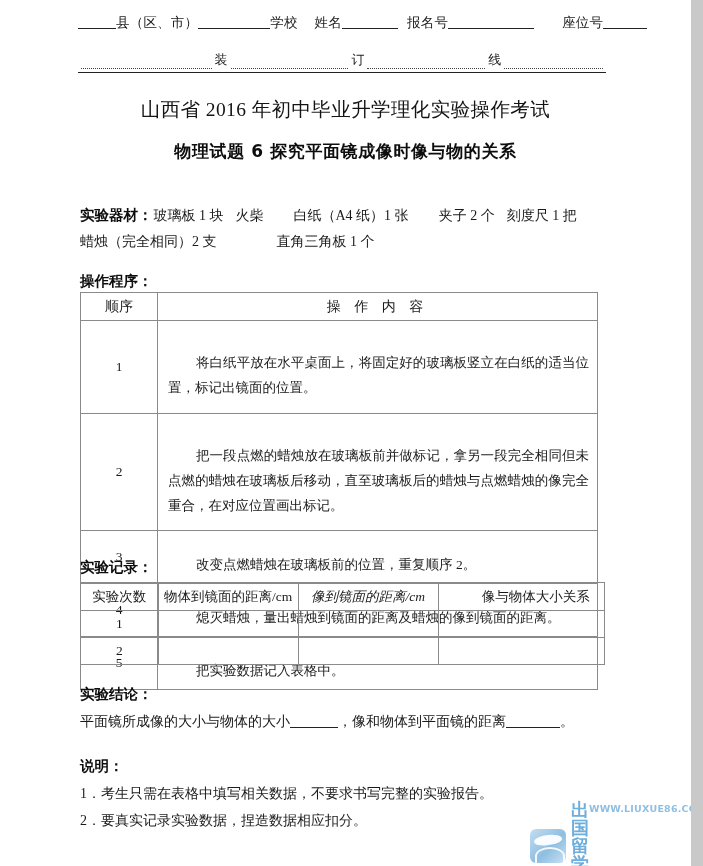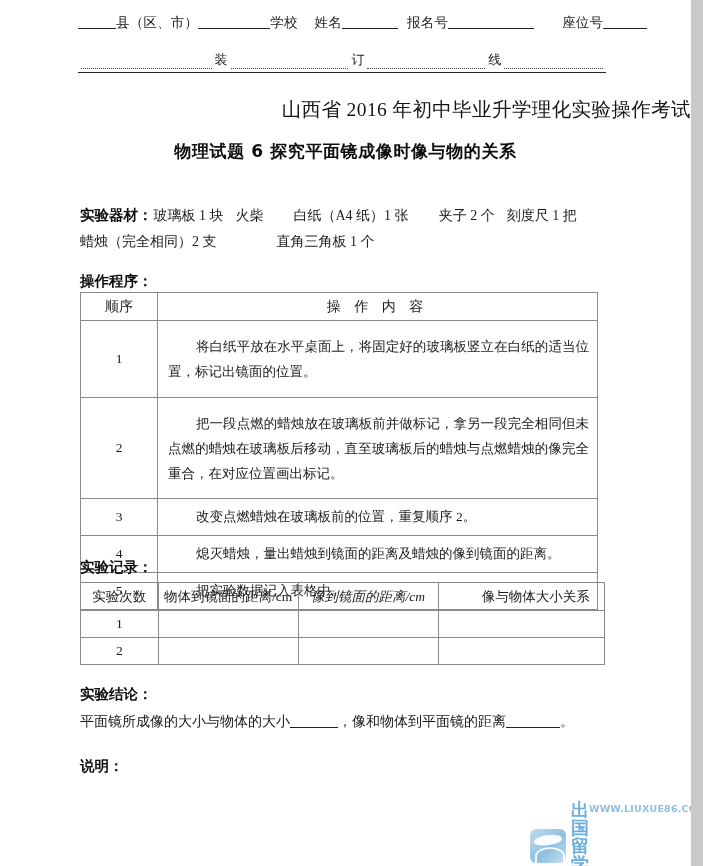--- a/index.html
+++ b/index.html
@@ -93,21 +93,21 @@
     width: 528px;
     height: 3px;
   }
 
   
   .main-title {
     position: absolute;
     left: 0;
     top: 96px;
     width: 691px;
-    text-align: right;
+    text-align: center;
     font-size: 19.5px;
     letter-spacing: 0.4px;
     color: #141414;
   }
   .sub-title {
     position: absolute;
     left: 0;
     top: 140px;
     width: 691px;
     text-align: center;
@@ -183,21 +183,21 @@
     left: 80px;
     top: 292px;
     width: 518px;
   }
   #procedure-table td.seq {
     width: 76px;
     text-align: center;
     font-size: 13.5px;
   }
   #procedure-table td.content-cell {
-    padding: 4px 8px 4px 10px;
+    padding: 20px 8px 4px 10px;
     line-height: 25px;
     text-indent: 28px;
     text-align: justify;
   }
   #procedure-table th.hdr-seq {
     text-align: center;
     height: 27px;
     font-size: 14px;
   }
   #procedure-table th.hdr-content {
@@ -418,20 +418,24 @@
       </tr>
     </tbody>
   </table>
 
   <div class="concl-label sec-label">实验结论：</div>
   <div class="conclusion-text">
     <span>平面镜所成像的大小与物体的大小</span><span class="blank cb-1"></span><span>，像和物体到平面镜的距离</span><span class="blank cb-2"></span><span>。</span>
   </div>
 
   <div class="note-label sec-label">说明：</div>
+  <div class="notes">
+    <div class="note-item">1．考生只需在表格中填写相关数据，不要求书写完整的实验报告。</div>
+    <div class="note-item">2．要真实记录实验数据，捏造数据相应扣分。</div>
+  </div>
 
   <div id="watermark">
     <div class="wm-logo"></div>
     <div class="wm-text">
       <div class="wm-cn">出国留学网</div>
       <div class="wm-url">WWW.LIUXUE86.COM</div>
     </div>
   </div>
 
 </div>

